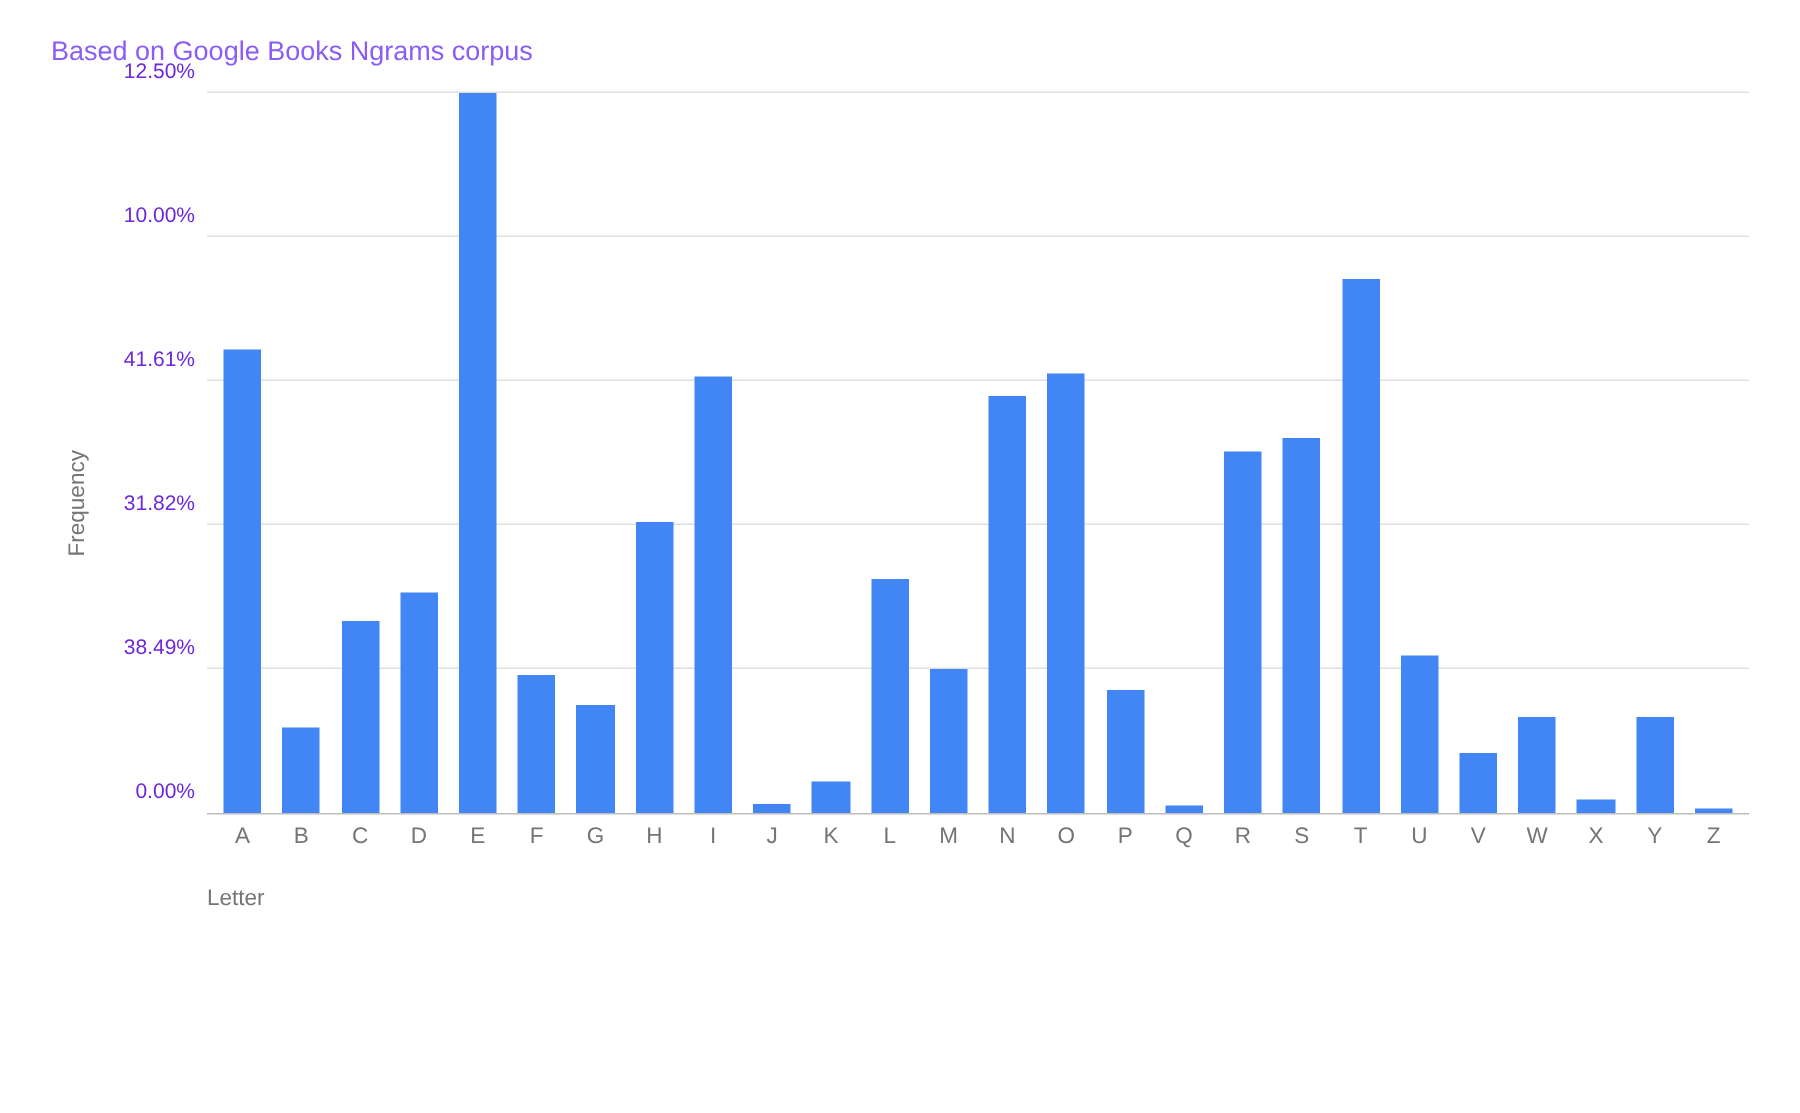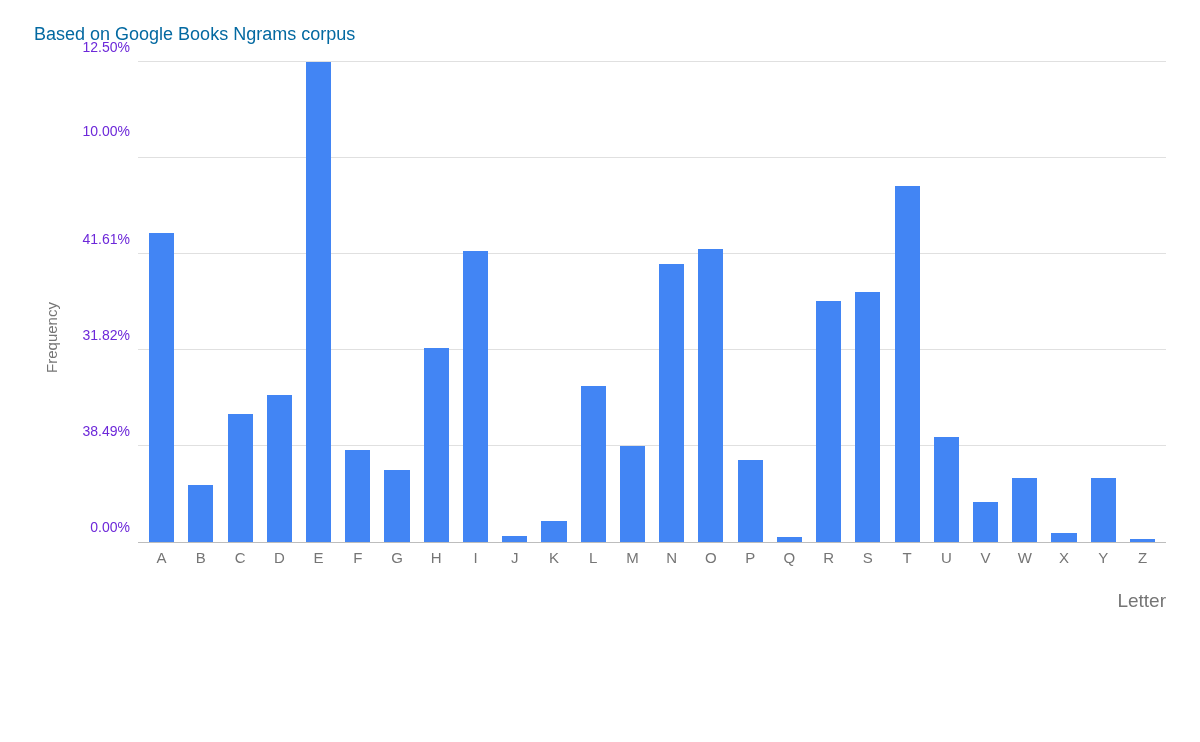--- a/index.html
+++ b/index.html
@@ -16,21 +16,21 @@
     padding: 24px 34px 20px 34px;
   }
   .title {
     font-size: 29px;
     color: #757575;
     font-weight: 400;
     margin-bottom: 6px;
   }
   .subtitle {
     font-size: 18px;
-    color: #0369a1;
+    color: #8b5cf6;
     font-weight: 400;
     margin-bottom: 18px;
   }
   .plot-row {
     display: flex;
     align-items: stretch;
   }
   .ylabel-col {
     width: 34px;
     display: flex;
@@ -95,22 +95,22 @@
     display: flex;
     padding: 6px 4px 0 4px;
   }
   .x-tick {
     flex: 1;
     text-align: center;
     font-size: 15px;
     color: #757575;
   }
   .xlabel {
-    text-align: right;
-    font-size: 19px;
+    text-align: left;
+    font-size: 15px;
     color: #757575;
     margin-top: 24px;
   }
   .yaxis-space {
     height: 480px;
     position: relative;
   }
 </style>
 </head>
 <body>
@@ -121,21 +121,21 @@
   <div class="plot-row">
     <div class="ylabel-col">
       <div class="ylabel">Frequency</div>
     </div>
     <div class="yaxis-col">
       <div class="yaxis-space" id="yaxis-space">
           <div class="y-tick" style="bottom: 0px;">0.00%</div>
           <div class="y-tick" style="bottom: 96px;">38.49%</div>
           <div class="y-tick" style="bottom: 192px;">31.82%</div>
           <div class="y-tick" style="bottom: 288px;">41.61%</div>
-          <div class="y-tick" style="bottom: 396px;">10.00%</div>
+          <div class="y-tick" style="bottom: 384px;">10.00%</div>
           <div class="y-tick" style="bottom: 480px;">12.50%</div>
         </div>
     </div>
     <div class="plot-col">
       <div class="plot-area" id="plot-area">
           <div class="grid-line" style="bottom: 480px;"></div>
           <div class="grid-line" style="bottom: 384px;"></div>
           <div class="grid-line" style="bottom: 288px;"></div>
           <div class="grid-line" style="bottom: 192px;"></div>
           <div class="grid-line" style="bottom: 96px;"></div>

